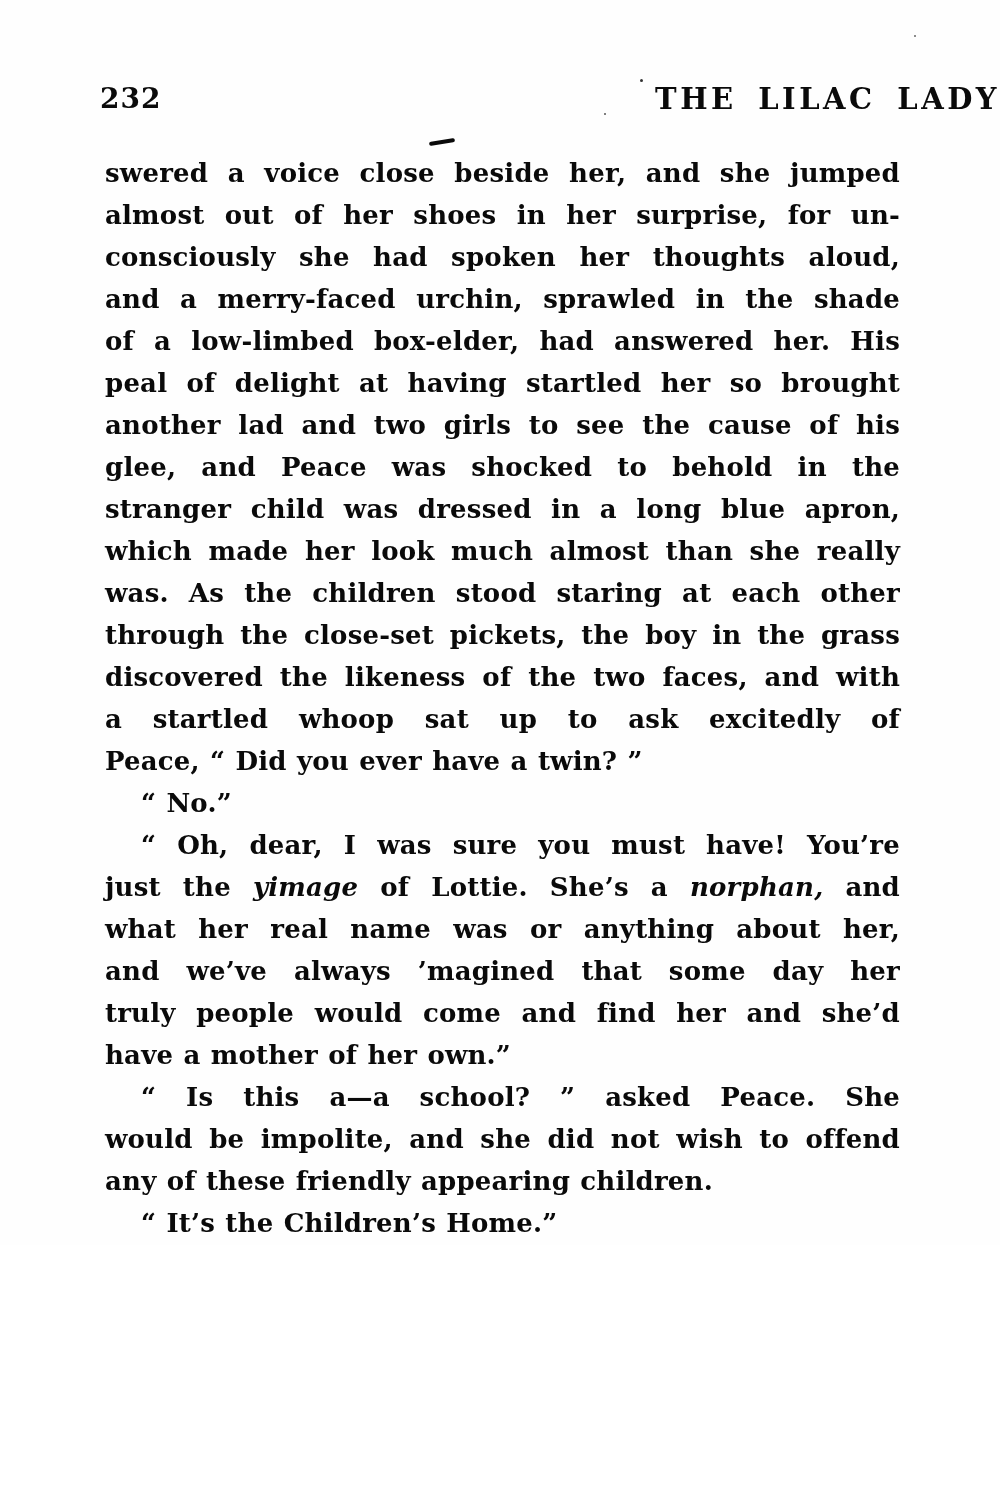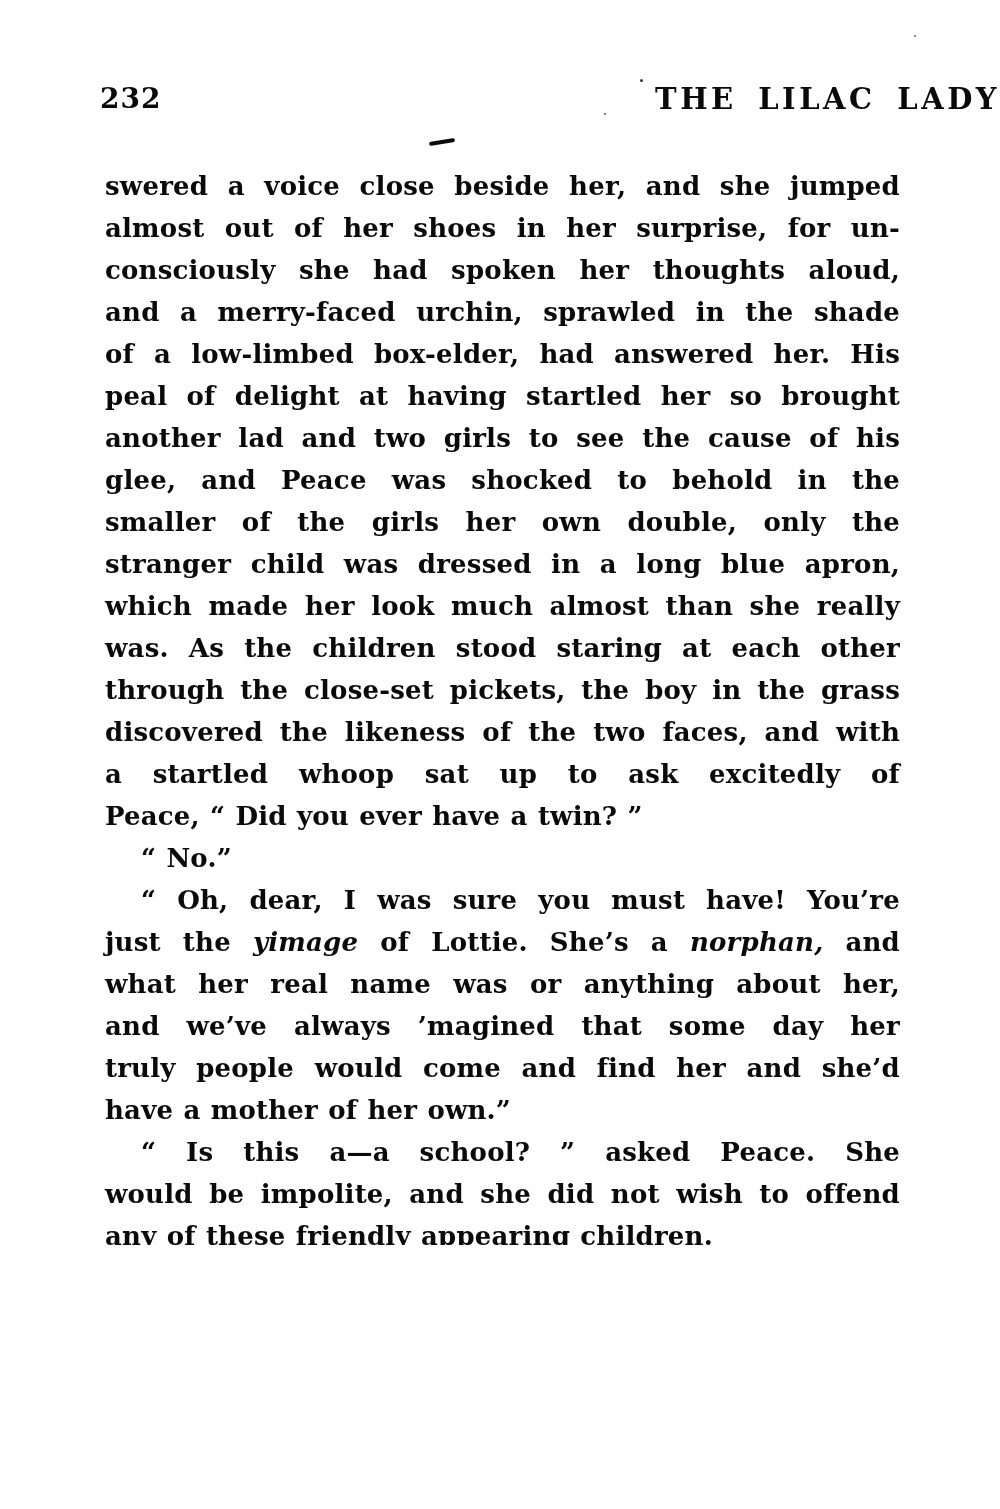--- a/index.html
+++ b/index.html
@@ -33,21 +33,21 @@
     top: 0;
     width: 100%;
     text-align: right;
     font-size: 29px;
     font-weight: bold;
     letter-spacing: 3.5px;
     word-spacing: 8px;
   }
   .body-text {
     position: absolute;
-    top: 165px;
+    top: 152px;
     left: 105px;
     width: 795px;
   }
   .line {
     font-size: 26px;
     font-weight: bold;
     line-height: 42px;
     letter-spacing: 0.2px;
     word-spacing: 1px;
     text-align: justify;
@@ -91,21 +91,20 @@
 
   <div class="body-text">
     <div class="line">swered a voice close beside her, and she jumped</div>
     <div class="line">almost out of her shoes in her surprise, for un-</div>
     <div class="line">consciously she had spoken her thoughts aloud,</div>
     <div class="line">and a merry-faced urchin, sprawled in the shade</div>
     <div class="line">of a low-limbed box-elder, had answered her. His</div>
     <div class="line">peal of delight at having startled her so brought</div>
     <div class="line">another lad and two girls to see the cause of his</div>
     <div class="line">glee, and Peace was shocked to behold in the</div>
-    <div class="line">smaller of the girls her own double, only the</div>
     <div class="line">stranger child was dressed in a long blue apron,</div>
     <div class="line">which made her look much almost than she really</div>
     <div class="line">was. As the children stood staring at each other</div>
     <div class="line">through the close-set pickets, the boy in the grass</div>
     <div class="line">discovered the likeness of the two faces, and with</div>
     <div class="line">a startled whoop sat up to ask excitedly of</div>
     <div class="line end">Peace, “ Did you ever have a twin? ”</div>
     <div class="line end indent">“ No.”</div>
     <div class="line indent">“ Oh, dear, I was sure you must have! You’re</div>
     <div class="line"><span>just the </span><span class="it">yimage</span><span> of Lottie. She’s a </span><span class="it">norphan,</span><span> and</span></div>

